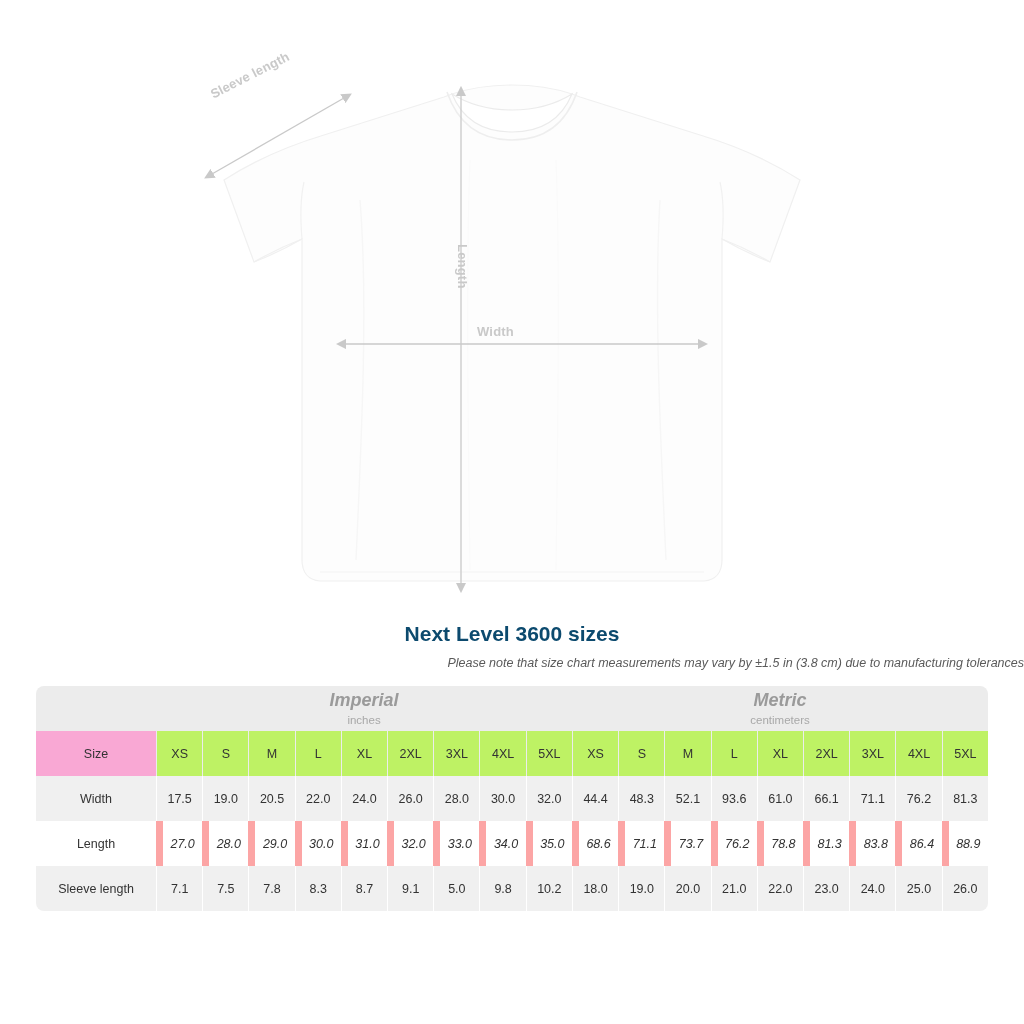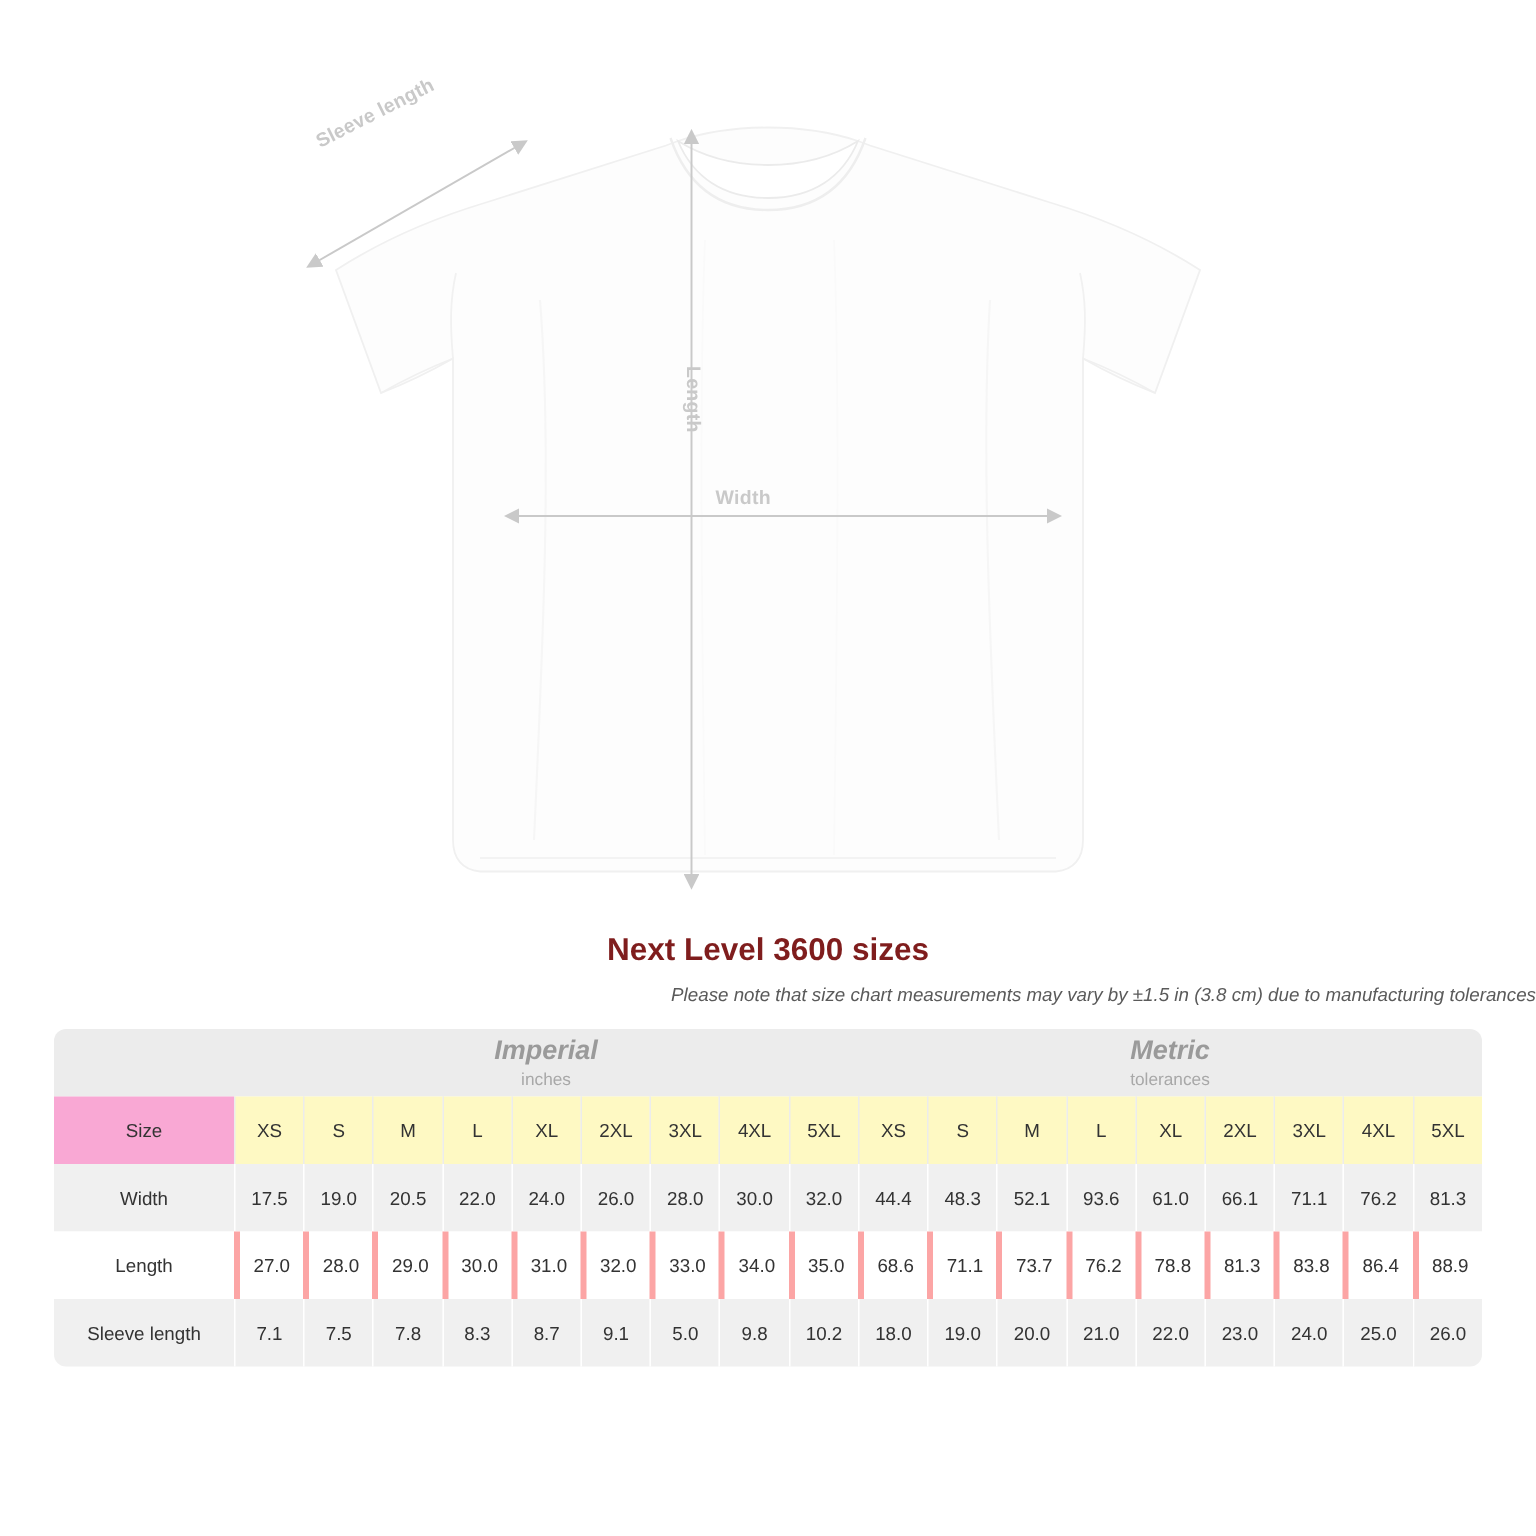--- a/index.html
+++ b/index.html
@@ -55,21 +55,21 @@
   }
 
   
   .title-block {
     text-align: center;
     margin-top: 12px;
   }
   .chart-title {
     font-size: 21px;
     font-weight: bold;
-    color: #7f1d1d;
+    color: #0c4a6e;
     margin: 0 0 10px 0;
   }
   .chart-subtitle {
     font-size: 12.5px;
     font-style: italic;
     color: #5a5a5a;
     margin: 0;
     text-align: right;
   }
 
@@ -116,21 +116,21 @@
     line-height: 1.25;
   }
   .sys-unit {
     font-size: 11.5px;
     color: #a8a8a8;
     line-height: 1.4;
   }
 
   
   .size-row td {
-    background: #fef9c3;
+    background: #bef264;
     font-weight: bold;
     font-size: 12.5px;
     color: #333;
     height: 48px;
   }
   .size-row td.rowhead {
     background: #f9a8d4;
   }
 
   
@@ -151,21 +151,22 @@
   .data-row:last-child td:first-child {
     border-bottom-left-radius: 8px;
   }
   .data-row:last-child td:last-child {
     border-bottom-right-radius: 8px;
   }
   .cell-sep {
     border-left: 1px solid #ffffff;
   }
   .data-row.plain .cell-sep {
-    border-left: 4px solid #fca5a5;
+    border-left: 7px solid #fca5a5;
+    font-style: italic;
   }
   .size-row .cell-sep {
     border-left: 1px solid #ececec;
   }
 </style>
 </head>
 <body>
 
 <div class="illustration">
 
@@ -241,21 +242,21 @@
     <tbody>
 
       <tr class="sys-row">
         <td></td>
         <td colspan="9">
           <div class="sys-name">Imperial</div>
           <div class="sys-unit">inches</div>
         </td>
         <td colspan="9">
           <div class="sys-name">Metric</div>
-          <div class="sys-unit">tolerances</div>
+          <div class="sys-unit">centimeters</div>
         </td>
       </tr>
 
       <tr class="size-row">
         <td class="rowhead">Size</td>
         <td class="cell-sep">XS</td>
         <td class="cell-sep">S</td>
         <td class="cell-sep">M</td>
         <td class="cell-sep">L</td>
         <td class="cell-sep">XL</td>

